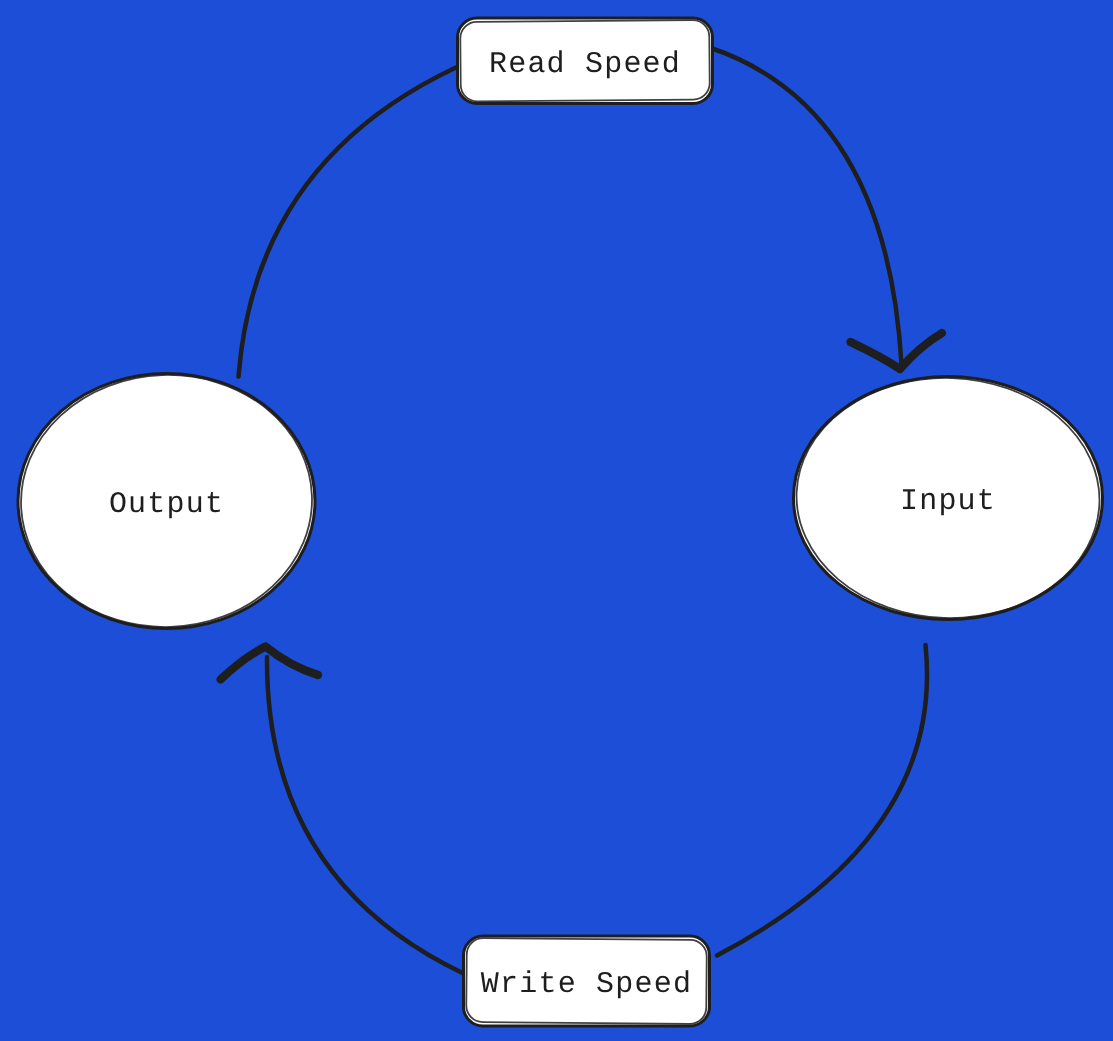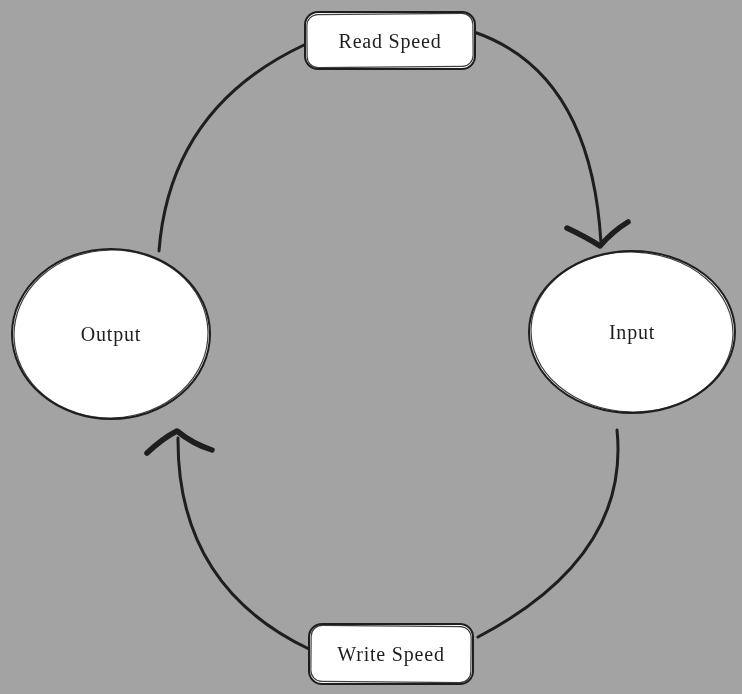--- a/index.html
+++ b/index.html
@@ -4,23 +4,23 @@
 <style>
   html, body {
     margin: 0;
     padding: 0;
     background: #ffffff;
   }
   .canvas {
     position: relative;
     width: 742px;
     height: 694px;
-    background: #a3a3a3;
+    background: #1d4ed8;
     overflow: hidden;
-    font-family: Liberation Serif, serif;
+    font-family: Liberation Mono, monospace;
   }
   svg {
     display: block;
   }
   .shape-stroke {
     fill: #ffffff;
     stroke-width: 2;
     stroke-linejoin: round;
   }
   .shape-echo {

